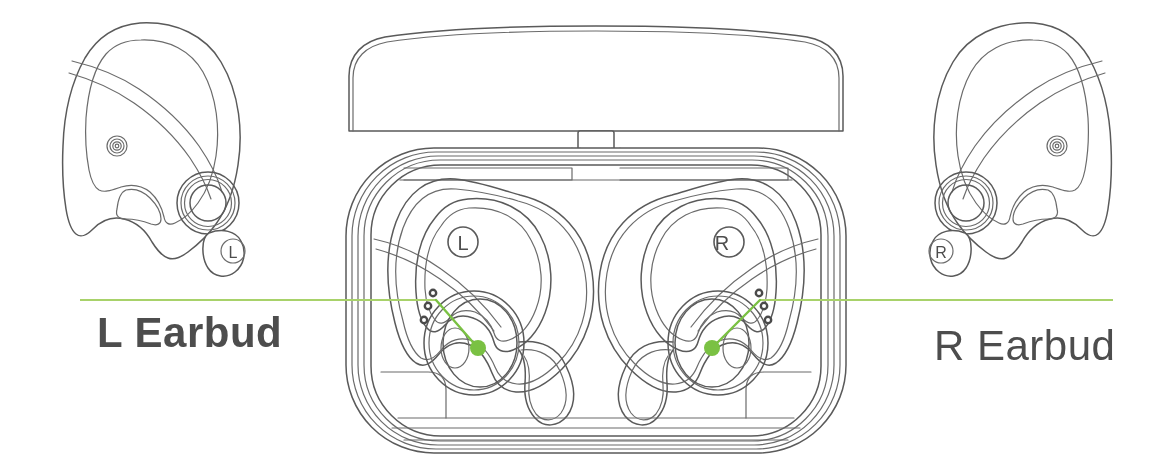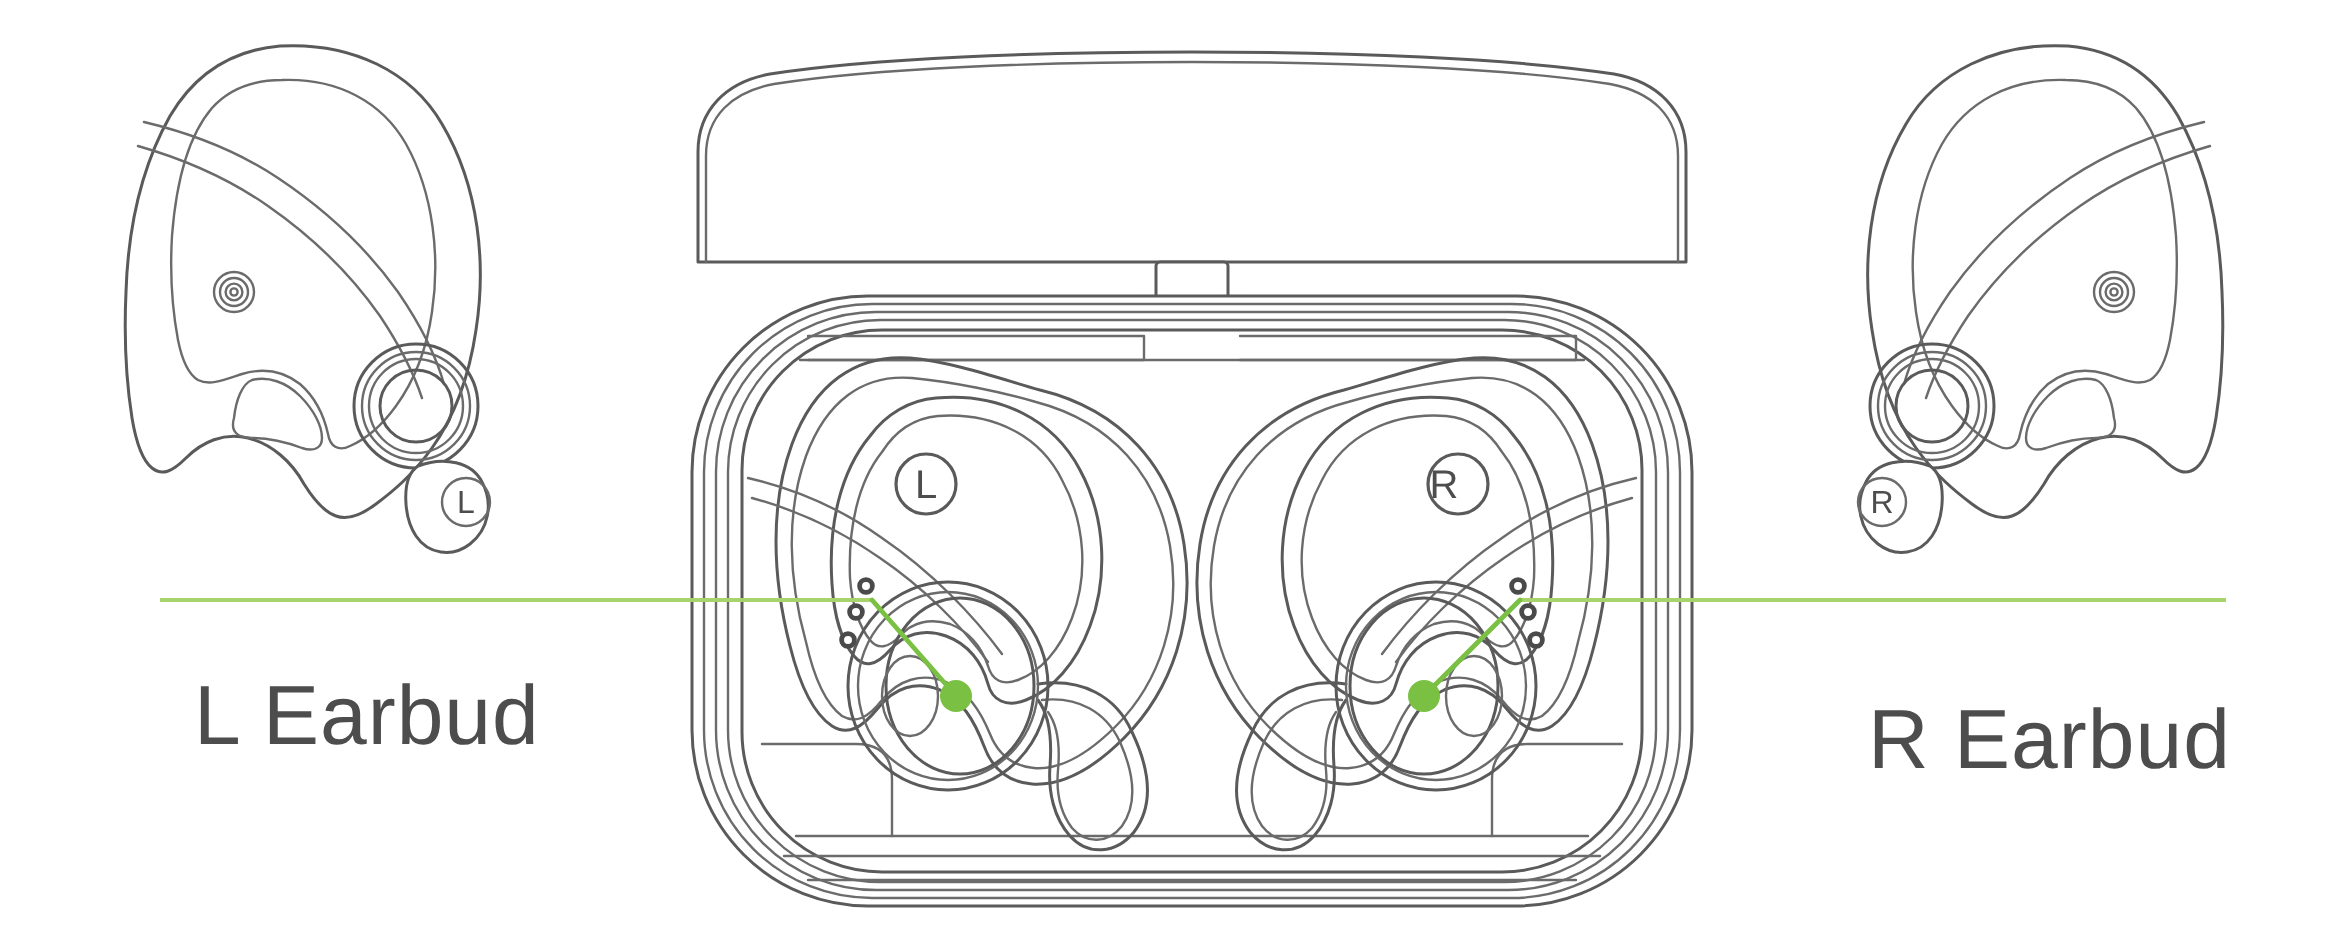--- a/index.html
+++ b/index.html
@@ -89,26 +89,26 @@
     font-family: "Liberation Sans", sans-serif;
     font-size: 42px;
     font-weight: 400;
     color: #4d4d4d;
     letter-spacing: 0.5px;
     white-space: nowrap;
     line-height: 1;
   }
   #caption-left {
     left: 97px;
-    top: 337px;
+    top: 312px;
+    font-weight: bold;
   }
   #caption-right {
     left: 934px;
     top: 325px;
-    margin-top: 24px;
   }
 </style>
 </head>
 <body>
 
 <div id="diagram-root">
 
   <svg id="diagram-svg" viewBox="0 0 1174 469" xmlns="http://www.w3.org/2000/svg">
 
     <g>

